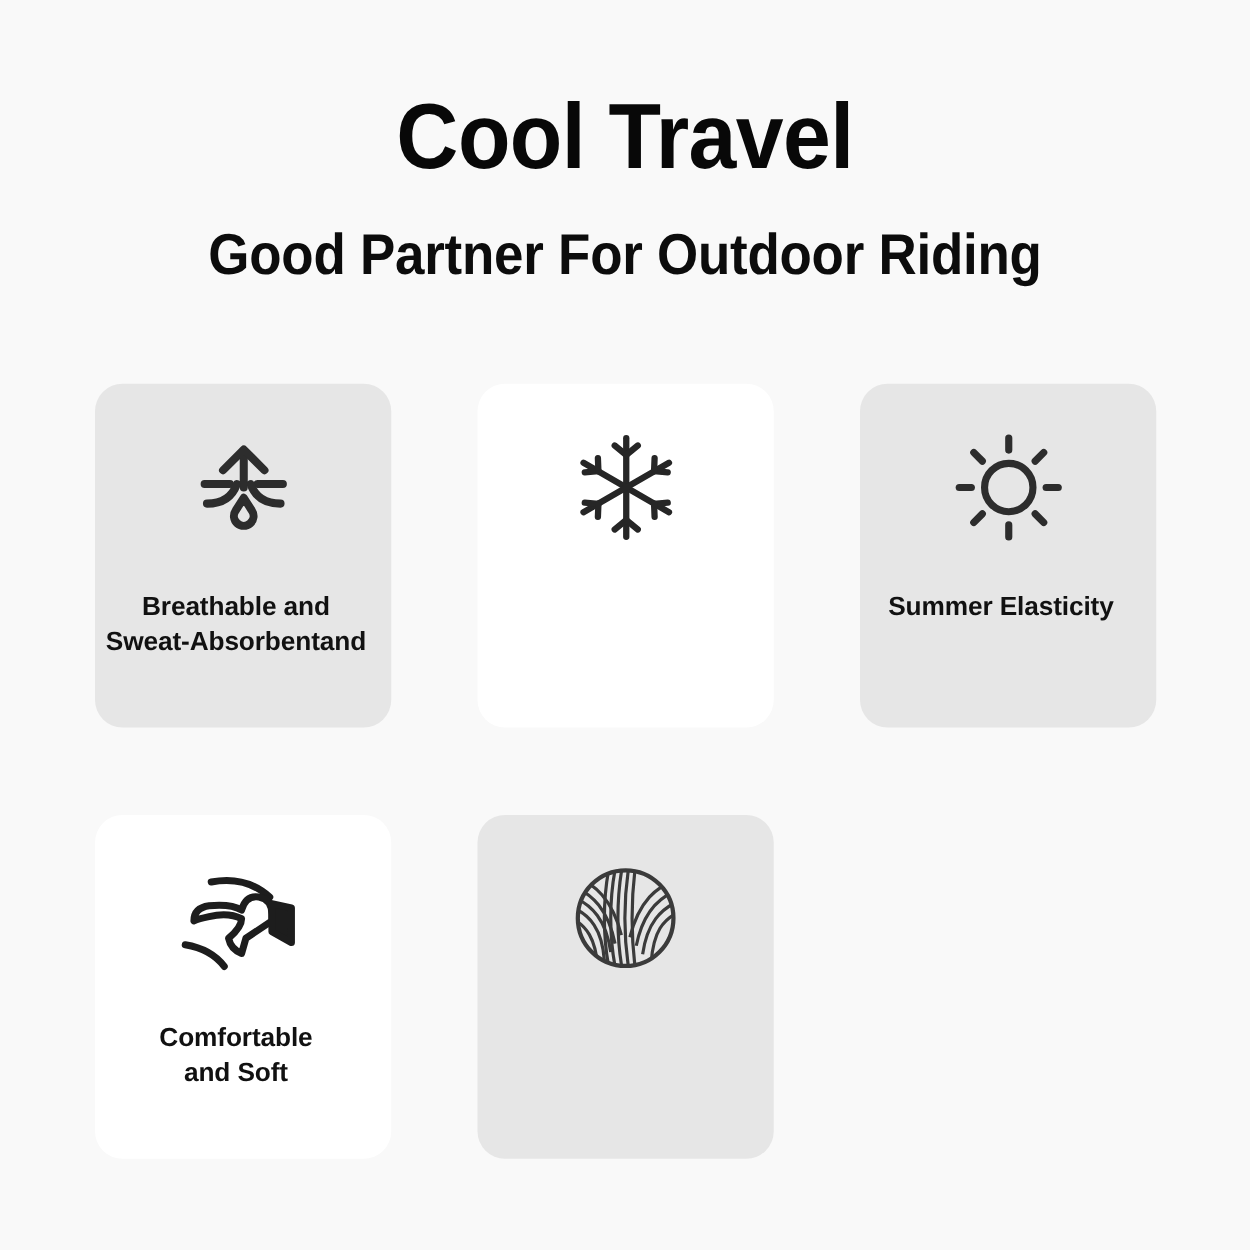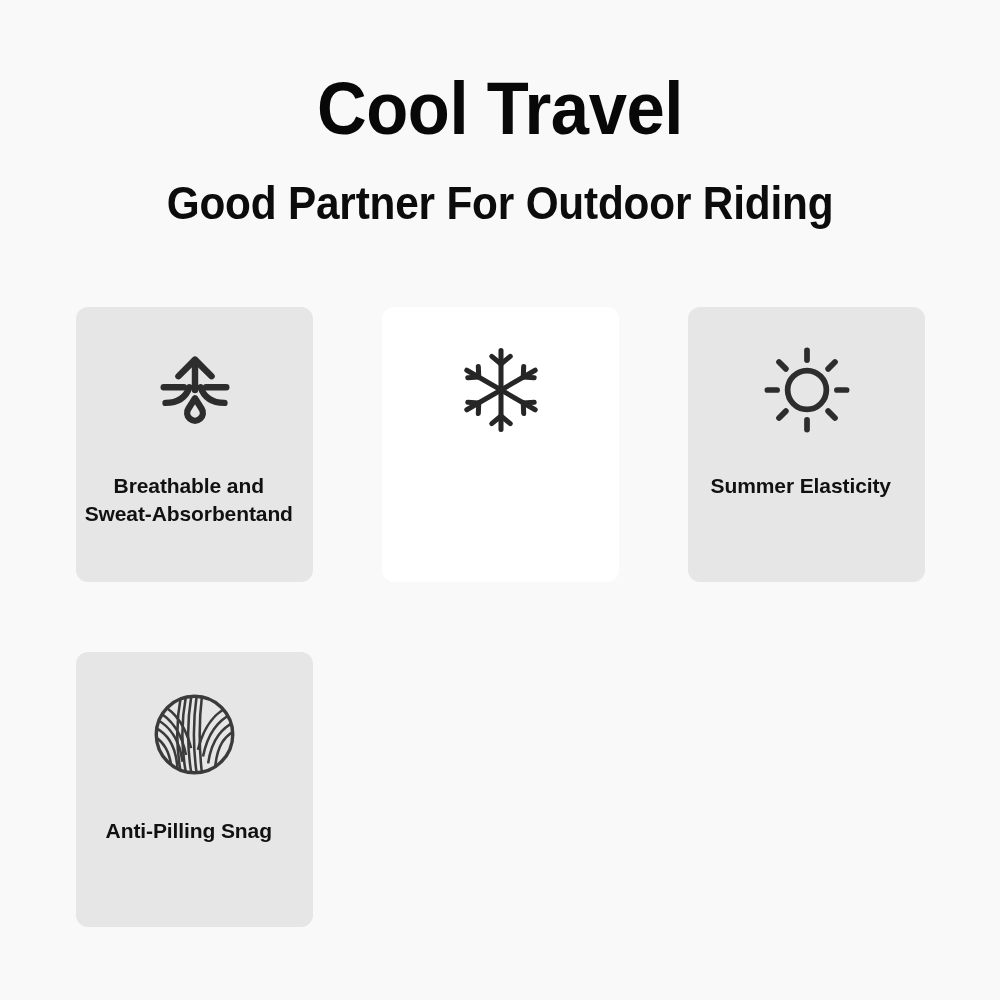--- a/index.html
+++ b/index.html
@@ -57,21 +57,21 @@
     left: 76px;
     width: 849px;
     display: grid;
     grid-template-columns: repeat(3, 237px);
     grid-template-rows: 275px 275px;
     column-gap: 69px;
     row-gap: 70px;
   }
   .card {
     position: relative;
-    border-radius: 12px;
+    border-radius: 22px;
     display: flex;
     flex-direction: column;
     align-items: center;
     box-sizing: border-box;
   }
   .card.gray  { background: #e6e6e6; }
   .card.white { background: #ffffff; }
 
   .icon-wrap {
     height: 165px;
@@ -157,20 +157,43 @@
           <path d="M18.2 18.2 L26 26"></path>
           <path d="M74 74 L81.8 81.8"></path>
           <path d="M81.8 18.2 L74 26"></path>
           <path d="M26 74 L18.2 81.8"></path>
         </svg>
       </div>
       <div class="card-label">Summer Elasticity</div>
     </div>
 
 
+    <div class="card white">
+      <div class="icon-wrap">
+        <svg width="104" height="88" viewBox="0 0 120 100" fill="none" stroke="#1d1d1d" stroke-width="6.5" stroke-linecap="round" stroke-linejoin="round">
+          <path d="M30 16 Q62 10 84 30"></path>
+          <path d="M6 74 Q30 78 42 94"></path>
+          <path d="M14 52
+                   Q14 40 28 38
+                   Q48 36 58 42
+                   Q62 28 74 30
+                   Q86 32 86 46
+                   L86 52
+                   L62 68
+                   L58 82
+                   Q48 78 46 68
+                   Q58 58 58 50
+                   Q46 44 28 48
+                   Q18 50 14 52 Z"></path>
+          <path d="M86 36 L104 40 L104 72 L86 62 Z" fill="#1d1d1d" stroke="#1d1d1d"></path>
+        </svg>
+      </div>
+      <div class="card-label">Comfortable
+and Soft</div>
+    </div>
 
     <div class="card gray">
       <div class="icon-wrap">
         <svg width="85" height="85" viewBox="0 0 100 100" fill="none" stroke="#3b3b3b" stroke-width="3">
           <defs>
             <clipPath id="ballclip">
                 <circle cx="50" cy="50" r="45"></circle>
               </clipPath>
           </defs>
           <circle cx="50" cy="50" r="45" stroke-width="4"></circle>
@@ -196,17 +219,16 @@
             <path d="M58 -5 C72 14 88 22 105 24"></path>
             <path d="M64 -5 C78 16 92 26 105 32"></path>
             <path d="M70 -2 C82 20 94 32 105 40"></path>
 
             <path d="M-5 58 C10 78 24 92 42 102"></path>
             <path d="M-5 68 C8 86 20 98 34 105"></path>
             <path d="M-5 80 C6 94 14 102 24 107"></path>
           </g>
         </svg>
       </div>
-      <div class="card-label">Anti-Pilling Snag</div>
     </div>
 
   </div>
 </div>
 
 </body></html>

